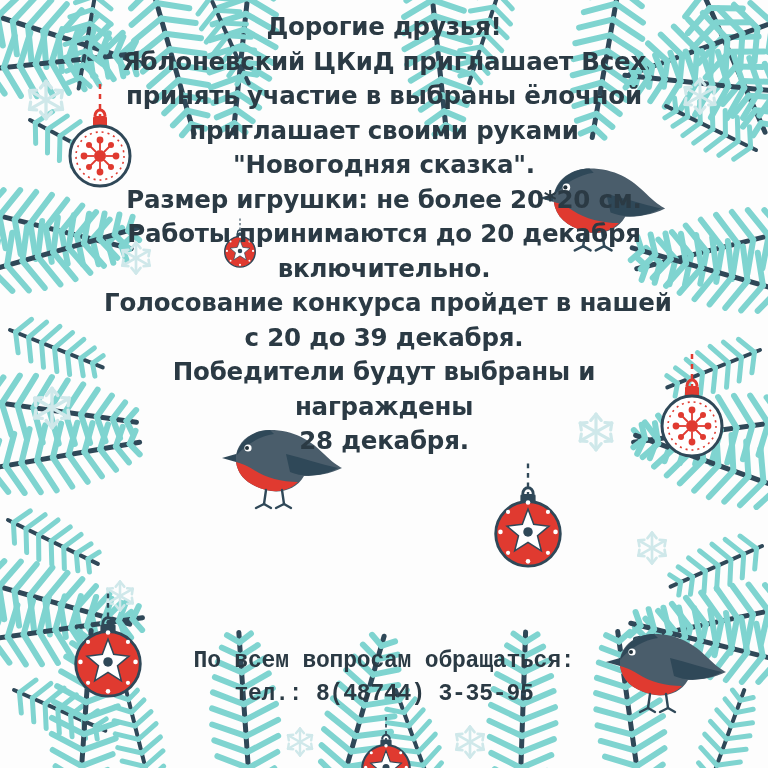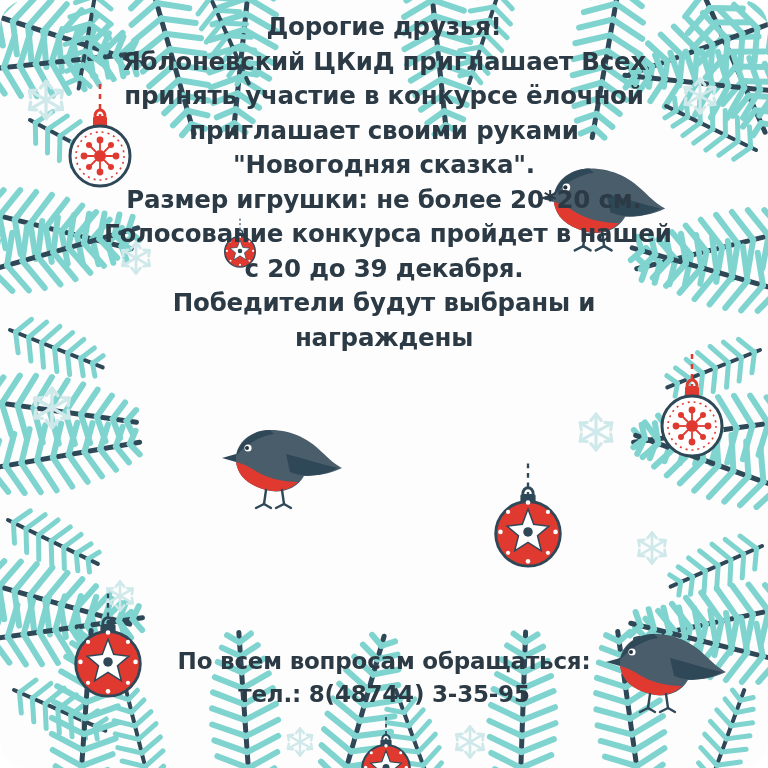--- a/index.html
+++ b/index.html
@@ -12,21 +12,20 @@
     background: #ffffff;
     font-family: "Liberation Sans", sans-serif;
     overflow: hidden;
   }
   #poster {
     position: relative;
     width: 768px;
     height: 768px;
     background: #fdfdfd;
     overflow: hidden;
-    border-radius: 27px;
   }
   
   #decor {
     position: absolute;
     inset: 0;
     width: 768px;
     height: 768px;
   }
   
   #text-block {
@@ -42,20 +41,21 @@
     font-family: "DejaVu Sans", sans-serif;
     font-weight: bold;
     color: #2b3a44;
     font-size: 24.5px;
     line-height: 34.5px;
     letter-spacing: -0.2px;
     white-space: nowrap;
   }
   .line.small {
     font-size: 23px;
+    font-family: Liberation Mono, monospace;
   }
   #contact-block {
     position: absolute;
     left: 50%;
     transform: translateX(-50%);
     top: 645px;
     width: 600px;
     text-align: center;
     z-index: 10;
   }
@@ -278,28 +278,31 @@
     <g>
       <use href="#bird" transform="translate(600,200) scale(1.05)"></use>
       <use href="#bird" transform="translate(280,460) scale(1.0)"></use>
       <use href="#bird" transform="translate(664,664) scale(1.0)"></use>
     </g>
   </svg>
 
   <div id="text-block">
     <div class="line">Дорогие друзья!</div>
     <div class="line">Яблоневский ЦКиД приглашает Всех</div>
-    <div class="line">принять участие в конкурсе ёлочной</div>
+    <div class="line">принять участие в выбраны ёлочной</div>
     <div class="line">приглашает своими руками</div>
     <div class="line">"Новогодняя сказка".</div>
     <div class="line">Размер игрушки: не более 20*20 см.</div>
+    <div class="line">Работы принимаются до 20 декабря</div>
+    <div class="line">включительно.</div>
     <div class="line">Голосование конкурса пройдет в нашей</div>
     <div class="line">с 20 до 39 декабря.</div>
     <div class="line">Победители будут выбраны и</div>
     <div class="line">награждены</div>
+    <div class="line">28 декабря.</div>
   </div>
 
   <div id="contact-block">
     <div class="line small">По всем вопросам обращаться:</div>
     <div class="line small">тел.: 8(48744) 3-35-95</div>
   </div>
 
 </div>
 
 </body></html>

